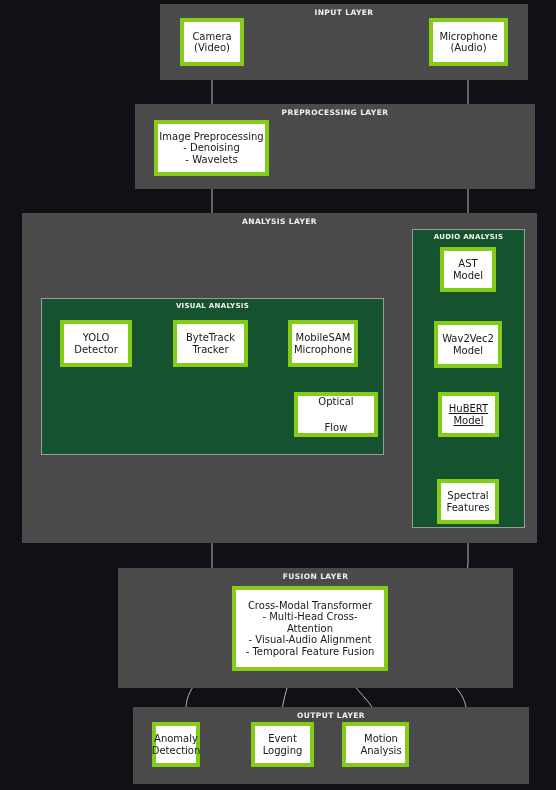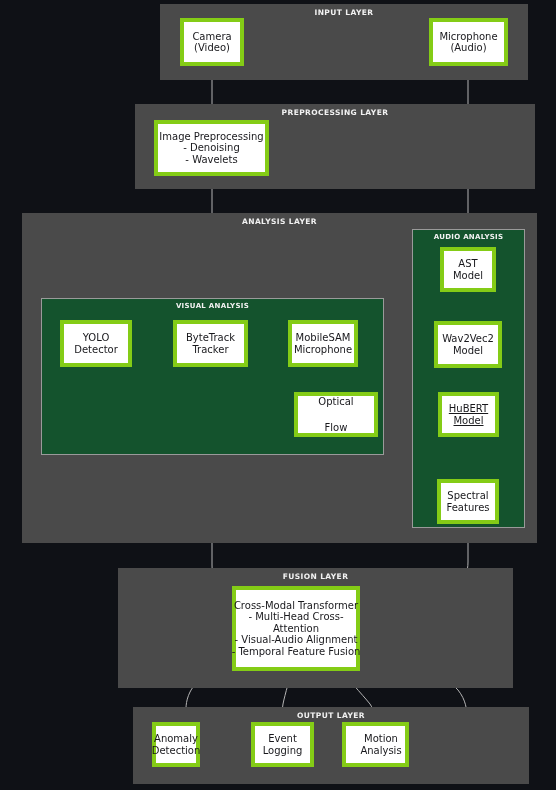--- a/index.html
+++ b/index.html
@@ -177,21 +177,21 @@
     <span class="ln">Model</span>
   </div>
   <div class="node" style="left:437px; top:468px; width:62px; height:45px;margin-top:11px;">
     <span class="ln">Spectral</span>
     <span class="ln">Features</span>
   </div>
 
   <div class="layer" style="left:118px; top:568px; width:395px; height:120px;">
     <div class="layer-title">FUSION LAYER</div>
   </div>
-  <div class="node" style="left:232px; top:586px; width:128px; height:85px;">
+  <div class="node" style="left:232px; top:586px; width:156px; height:85px;">
     <span class="ln">Cross-Modal Transformer</span>
     <span class="ln">- Multi-Head Cross-</span>
     <span class="ln">Attention</span>
     <span class="ln">- Visual-Audio Alignment</span>
     <span class="ln">- Temporal Feature Fusion</span>
   </div>
 
   <div class="layer" style="left:133px; top:707px; width:396px; height:77px;">
     <div class="layer-title">OUTPUT LAYER</div>
   </div>

